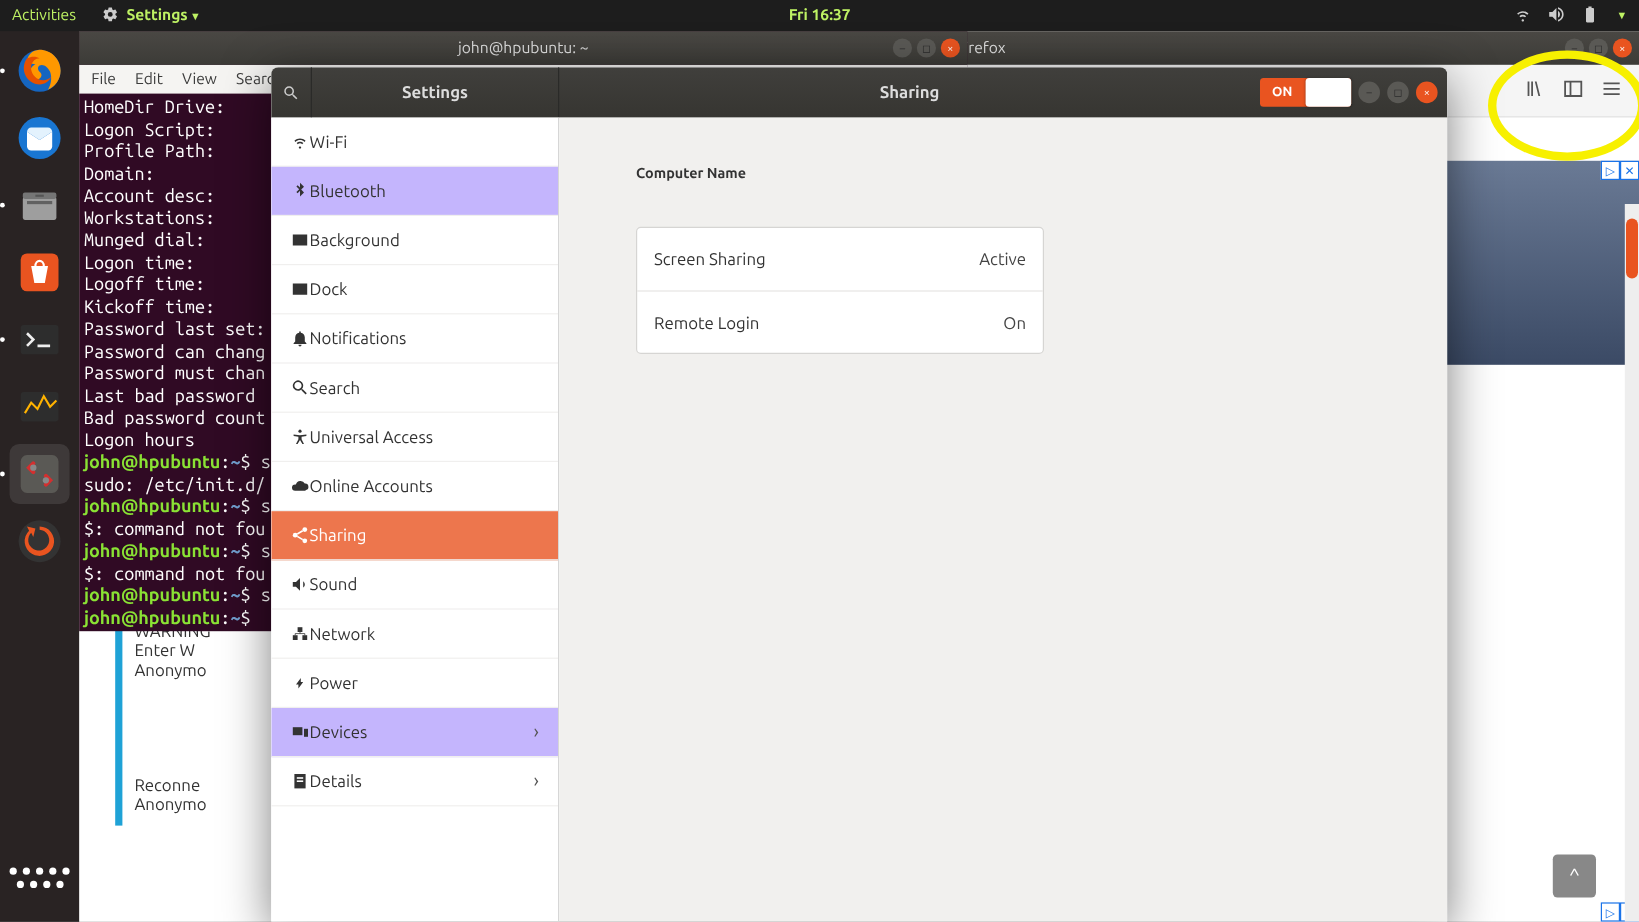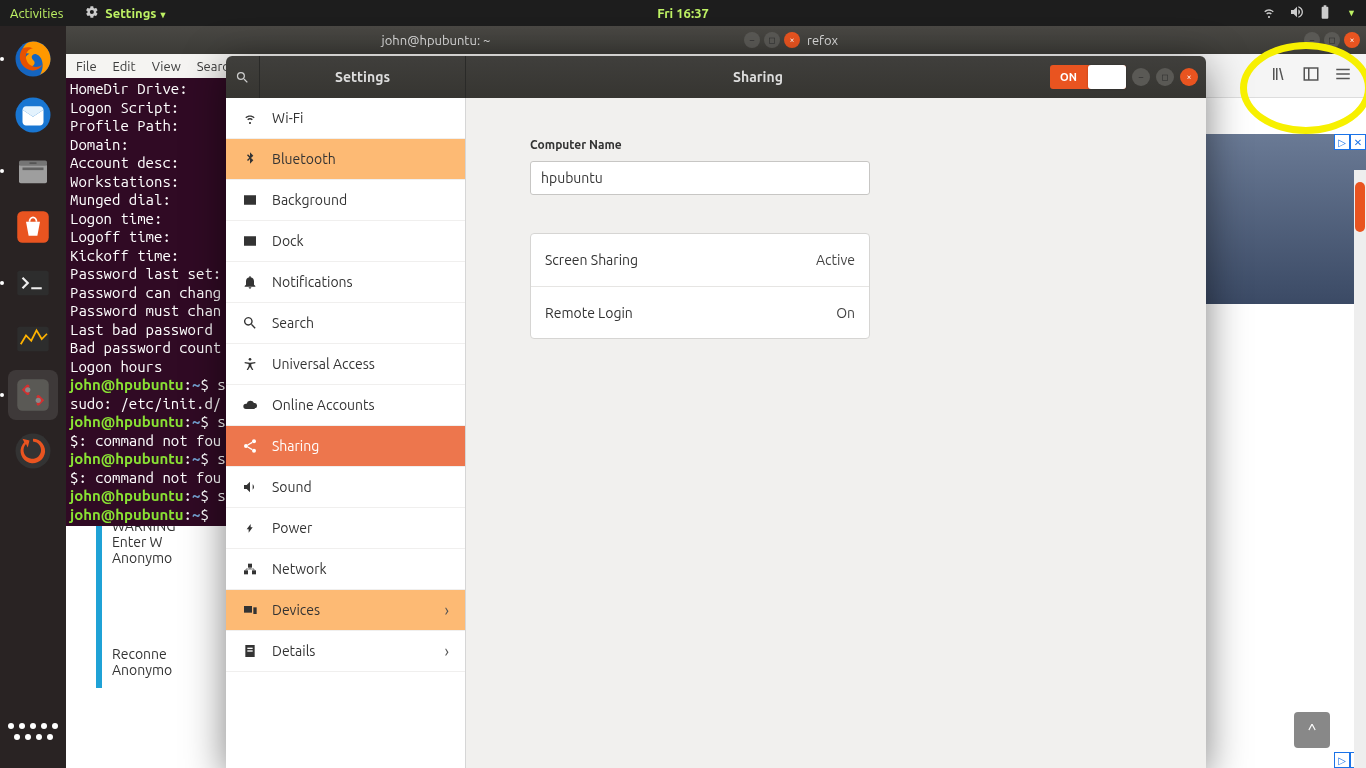--- a/index.html
+++ b/index.html
@@ -51,26 +51,26 @@
 #sh-left-title { flex:1; text-align:center; font-weight:bold; }
 #sh-center { flex:1; text-align:center; font-weight:bold; position:relative; }
 #sh-right { display:flex; align-items:center; gap:6px; padding-right:8px; }
 .toggle { width:76px; height:24px; background:#e95420; border-radius:3px; display:flex; align-items:center; position:relative; color:#fff; font-size:11px; font-weight:bold; }
 .toggle .knob { position:absolute; right:0; width:38px; height:24px; background:#fff; border-radius:3px; box-shadow:0 0 2px rgba(0,0,0,0.3); }
 .toggle .lab { margin-left:10px; }
 #sh-right .wbtn { width:18px; height:18px; }
 
 #settings-body { display:flex; height:calc(100% - 42px); }
 #settings-sidebar { width:240px; background:#fff; border-right:1px solid #d6d6d6; overflow-y:auto; }
-.cat { height:41px; display:flex; align-items:center; padding:0 16px; gap:14px; font-size:14px; color:#333; border-bottom:1px solid #f0efee; cursor:pointer; position:relative; }
+.cat { height:41px; display:flex; align-items:center; padding:0 16px; font-size:14px; color:#333; border-bottom:1px solid #f0efee; cursor:pointer; position:relative; }
 .cat.sel { background:#ed764d; color:#fff; }
 .cat.sel svg, .cat.sel .chev { fill:#fff; color:#fff; }
 .cat svg { width:16px; height:16px; fill:#333; flex-shrink:0; }
 .cat .chev { margin-left:auto; color:#555; font-size:16px; }
-.cat.alt { background:#fdba74; }
+.cat.alt { background:#c4b5fd; }
 
 #settings-main { flex:1; background:#f1f0ee; padding:40px 64px; }
 #cn-label { font-weight:bold; color:#333; font-size:12px; margin-bottom:10px; }
 #cn-input { width:340px; height:34px; border:1px solid #c7c6c4; border-radius:3px; background:#fff; padding:0 10px; font-size:14px; color:#333; }
 #share-list { margin-top:38px; width:340px; border:1px solid #d6d5d3; border-radius:4px; background:#fff; }
 .share-row { height:52px; display:flex; align-items:center; justify-content:space-between; padding:0 14px; font-size:14px; color:#333; border-top:1px solid #e6e5e3; cursor:pointer; }
 .share-row:first-child { border-top:none; }
 .share-row .status { color:#444; }
 
 #highlight-ring { position:absolute; top:42px; left:1240px; width:132px; height:92px; border:7px solid #f7f000; border-radius:50%; pointer-events:none; z-index:999; }
@@ -343,55 +343,54 @@
           <span>Sharing</span>
         </div>
         <div class="cat">
           <svg viewBox="0 0 24 24">
             <path d="M3 9v6h4l5 5V4L7 9zM16 8c1.2 1 2 2.4 2 4s-.8 3-2 4"></path>
           </svg>
           <span>Sound</span>
         </div>
         <div class="cat">
           <svg viewBox="0 0 24 24">
-            <path d="M7 14h3v5l6-8h-3V6z"></path>
-            <path d="M17 4h3v6h-3zM4 4h3v6H4z" opacity="0"></path>
-          </svg>
-          <span>Power</span>
-        </div>
-        <div class="cat">
-          <svg viewBox="0 0 24 24">
             <rect x="3" y="14" width="6" height="6"></rect>
             <rect x="15" y="14" width="6" height="6"></rect>
             <rect x="9" y="4" width="6" height="6"></rect>
             <path d="M12 10v2M6 14v-2h12v2" stroke="currentColor" fill="none"></path>
           </svg>
           <span>Network</span>
         </div>
+        <div class="cat">
+          <svg viewBox="0 0 24 24">
+            <path d="M7 14h3v5l6-8h-3V6z"></path>
+            <path d="M17 4h3v6h-3zM4 4h3v6H4z" opacity="0"></path>
+          </svg>
+          <span>Power</span>
+        </div>
         <div class="cat alt">
           <svg viewBox="0 0 24 24">
             <rect x="3" y="6" width="12" height="10"></rect>
             <rect x="17" y="8" width="5" height="10"></rect>
           </svg>
           <span>Devices</span>
           <span class="chev">›</span>
         </div>
         <div class="cat">
           <svg viewBox="0 0 24 24">
             <rect x="5" y="3" width="14" height="18"></rect>
             <rect x="8" y="7" width="8" height="2" fill="#fff"></rect>
             <rect x="8" y="11" width="8" height="2" fill="#fff"></rect>
           </svg>
           <span>Details</span>
           <span class="chev">›</span>
         </div>
       </div>
     <div id="settings-main">
       <div id="cn-label">Computer Name</div>
-      <input id="cn-input" value="hpubuntu" style="">
       <div id="share-list">
           <div class="share-row">
             <span>Screen Sharing</span>
             <span class="status">Active</span>
           </div>
           <div class="share-row">
             <span>Remote Login</span>
             <span class="status">On</span>
           </div>
         </div>

